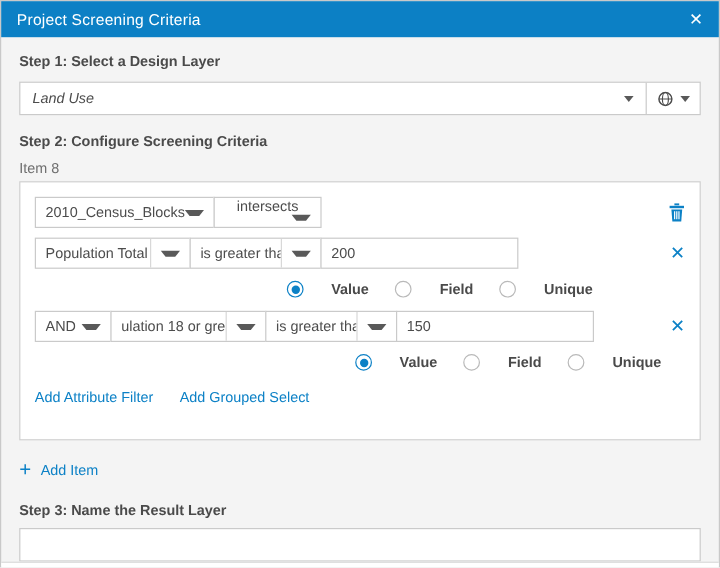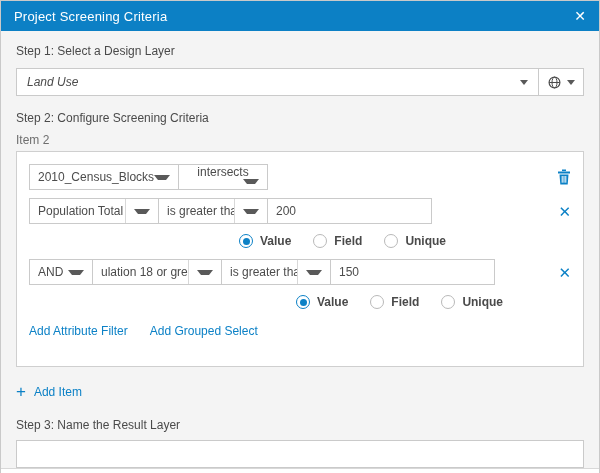--- a/index.html
+++ b/index.html
@@ -17,21 +17,21 @@
     height: 30px; background: #0c80c5; color: #ffffff;
     display: flex; align-items: center; padding: 0 13px; flex: 0 0 auto;
   }
   .header .title { font-size: 13px; letter-spacing: .2px; }
   .header .close {
     margin-left: auto; cursor: pointer; font-size: 14px; line-height: 1; color: #ffffff;
   }
 
   
   .body { flex: 1 1 auto; padding: 13px 15px 0 15px; }
-  .step-label { font-weight: normal; font-size: 12px; color: #4a4a4a; }
+  .step-label { font-weight: bold; font-size: 12px; color: #4a4a4a; }
 
   
   .select-group { display: flex; margin-top: 10px; height: 28px; background: #fff; border: 1px solid #cacaca; font-style: italic; }
   .select-main { flex: 1 1 auto; display: flex; align-items: center; padding: 0 10px; cursor: pointer; }
   .select-main .sel-text { color: #4c4c4c; }
   .caret {
     width: 0; height: 0; margin-left: auto;
     border-left: 4px solid transparent; border-right: 4px solid transparent; border-top: 5px solid #595959;
   }
   .vsep { width: 1px; background: #cacaca; align-self: stretch; }
@@ -60,21 +60,21 @@
   .row { display: flex; align-items: center; }
   .row + .row { margin-top: 8px; }
 
   .trash-btn, .remove-btn { margin-left: auto; cursor: pointer; display: flex; align-items: center; }
   .remove-btn { color: #0c81c6; font-size: 15px; line-height: 1; }
 
   
   .radio-row { display: flex; align-items: center; gap: 22px; margin-top: 7px; height: 20px; }
   .radio-row.first { margin-left: 210px; }
   .radio-row.second { margin-left: 267px; }
-  .radio-opt { display: flex; align-items: center; gap: 7px; cursor: pointer; }
+  .radio-opt { display: flex; align-items: center; gap: 23px; cursor: pointer; }
   .radio-circle {
     width: 14px; height: 14px; border-radius: 50%; background: #fff; border: 1px solid #b9b9b9;
     display: flex; align-items: center; justify-content: center;
   }
   .radio-circle.selected { border: 1px solid #0c81c6; }
   .radio-circle.selected::after { content: ""; width: 7px; height: 7px; border-radius: 50%; background: #0c81c6; }
   .radio-label { font-weight: bold; color: #4a4a4a; }
 
   .links-row { display: flex; gap: 22px; margin-top: 12px; margin-bottom: 16px; }
   a.link { color: #0c81c6; text-decoration: none; cursor: pointer; font-size: 12px; }
@@ -125,21 +125,21 @@
             <ellipse cx="6.5" cy="6.5" rx="2.5" ry="5.4" fill="none" stroke="#4c4c4c" stroke-width="1"></ellipse>
             <line x1="1.2" y1="6.5" x2="11.8" y2="6.5" stroke="#4c4c4c" stroke-width="1"></line>
           </svg>
         </span>
         <span class="caret"></span>
       </div>
     </div>
 
     
     <div class="step-label step2-label">Step 2: Configure Screening Criteria</div>
-    <div class="item-label">Item 2</div>
+    <div class="item-label">Item 8</div>
 
     <div class="item-box">
 
       <div class="row">
         <div class="dd" style="width:150px;">
           <span class="dd-text">2010_Census_Blocks</span>
           <span class="caret"></span>
         </div>
         <div class="dd" style="width:90px;flex-direction:column;">
           <span class="dd-text">intersects</span>

